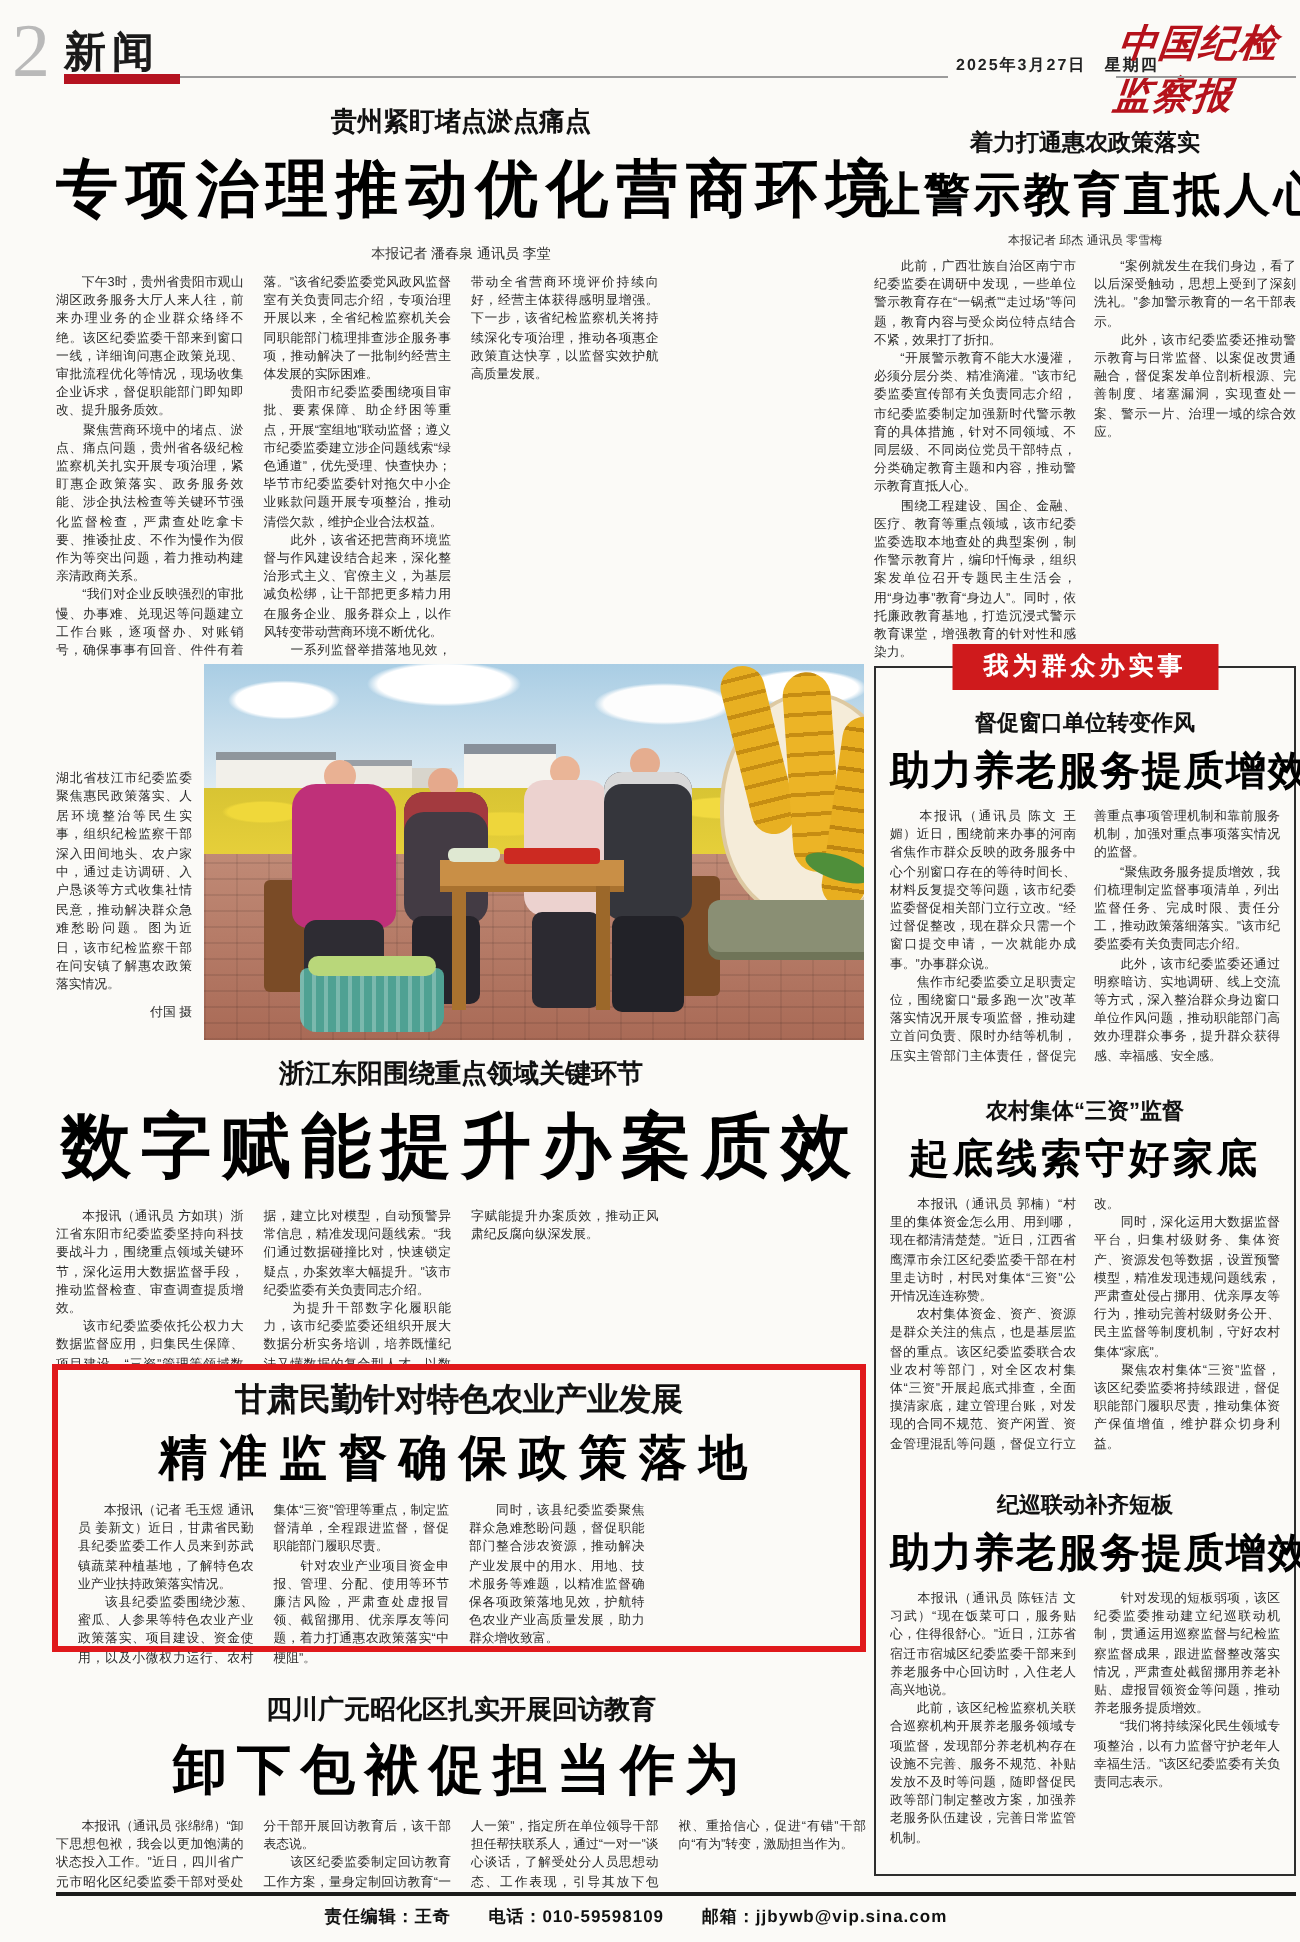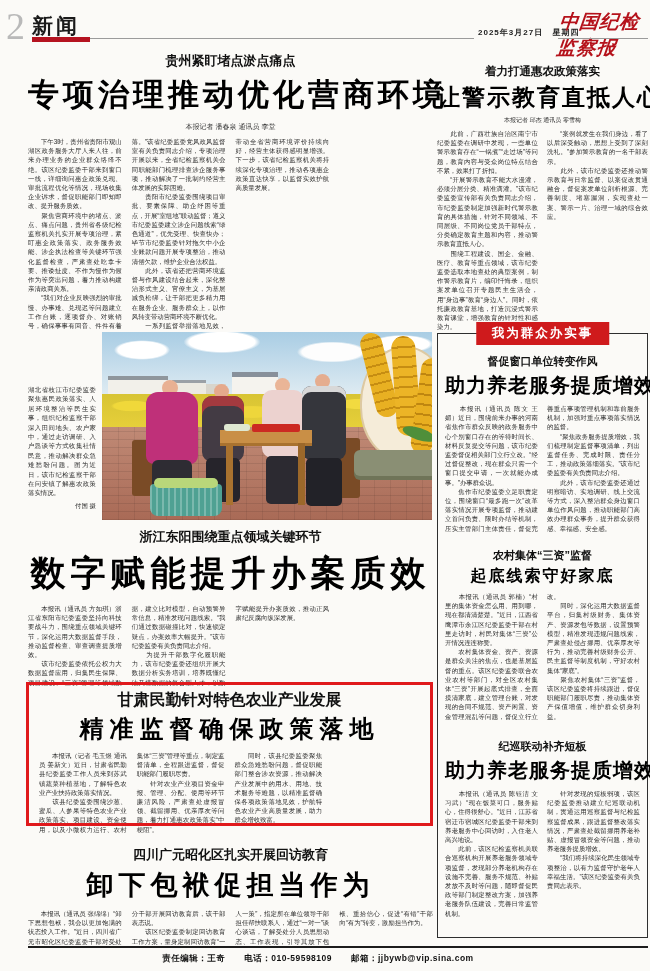--- a/index.html
+++ b/index.html
@@ -167,21 +167,21 @@
       <div class="kicker" style="font-size:11px;">督促窗口单位转变作风</div>
       <div class="headline" style="font-size:20px;letter-spacing:1px;margin-top:3px;">助力养老服务提质增效</div>
       <div class="body cols2" style="margin-top:5px;height:132px;">　　本报讯（通讯员 陈文 王媚）近日，围绕前来办事的河南省焦作市群众反映的政务服务中心个别窗口存在的等待时间长、材料反复提交等问题，该市纪委监委督促相关部门立行立改。“经过督促整改，现在群众只需一个窗口提交申请，一次就能办成事。”办事群众说。
 　　焦作市纪委监委立足职责定位，围绕窗口“最多跑一次”改革落实情况开展专项监督，推动建立首问负责、限时办结等机制，压实主管部门主体责任，督促完善重点事项管理机制和靠前服务机制，加强对重点事项落实情况的监督。
 　　“聚焦政务服务提质增效，我们梳理制定监督事项清单，列出监督任务、完成时限、责任分工，推动政策落细落实。”该市纪委监委有关负责同志介绍。
 　　此外，该市纪委监委还通过明察暗访、实地调研、线上交流等方式，深入整治群众身边窗口单位作风问题，推动职能部门高效办理群众事务，提升群众获得感、幸福感、安全感。</div>
     </div>
 
     <div style="margin:12px 7px 0 7px;">
       <div class="kicker" style="font-size:11px;">农村集体“三资”监督</div>
-      <div class="headline" style="font-size:16px;letter-spacing:2px;margin-top:3px;">起底线索守好家底</div>
+      <div class="headline" style="font-size:20px;letter-spacing:2px;margin-top:3px;">起底线索守好家底</div>
       <div class="body cols2" style="margin-top:5px;height:135px;">　　本报讯（通讯员 郭楠）“村里的集体资金怎么用、用到哪，现在都清清楚楚。”近日，江西省鹰潭市余江区纪委监委干部在村里走访时，村民对集体“三资”公开情况连连称赞。
 　　农村集体资金、资产、资源是群众关注的焦点，也是基层监督的重点。该区纪委监委联合农业农村等部门，对全区农村集体“三资”开展起底式排查，全面摸清家底，建立管理台账，对发现的合同不规范、资产闲置、资金管理混乱等问题，督促立行立改。
 　　同时，深化运用大数据监督平台，归集村级财务、集体资产、资源发包等数据，设置预警模型，精准发现违规问题线索，严肃查处侵占挪用、优亲厚友等行为，推动完善村级财务公开、民主监督等制度机制，守好农村集体“家底”。
 　　聚焦农村集体“三资”监督，该区纪委监委将持续跟进，督促职能部门履职尽责，推动集体资产保值增值，维护群众切身利益。</div>
     </div>
 
     <div style="margin:12px 7px 0 7px;">
       <div class="kicker" style="font-size:11px;">纪巡联动补齐短板</div>
       <div class="headline" style="font-size:20px;letter-spacing:1px;margin-top:3px;">助力养老服务提质增效</div>
       <div class="body cols2" style="margin-top:5px;height:138px;">　　本报讯（通讯员 陈钰洁 文习武）“现在饭菜可口，服务贴心，住得很舒心。”近日，江苏省宿迁市宿城区纪委监委干部来到养老服务中心回访时，入住老人高兴地说。

